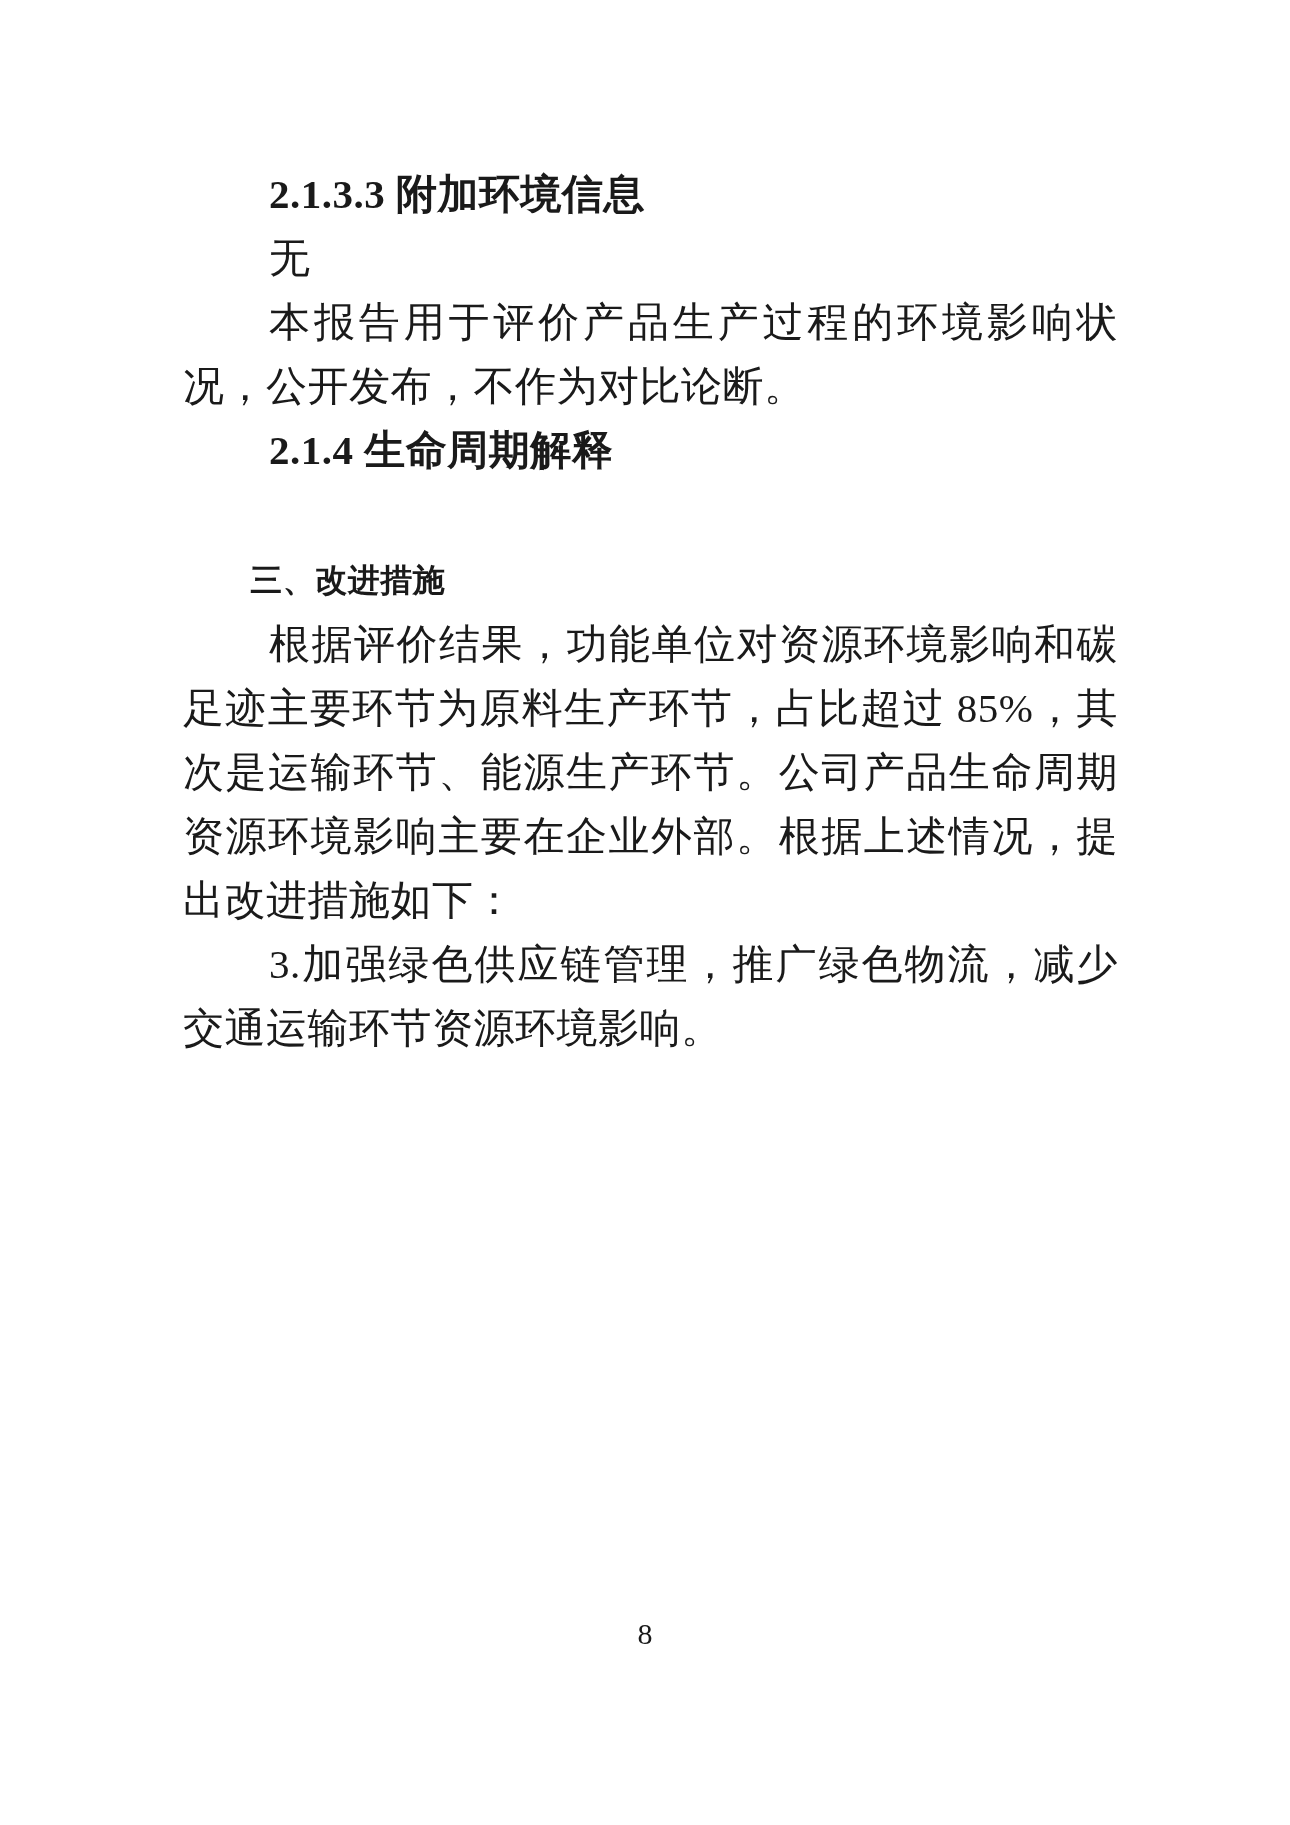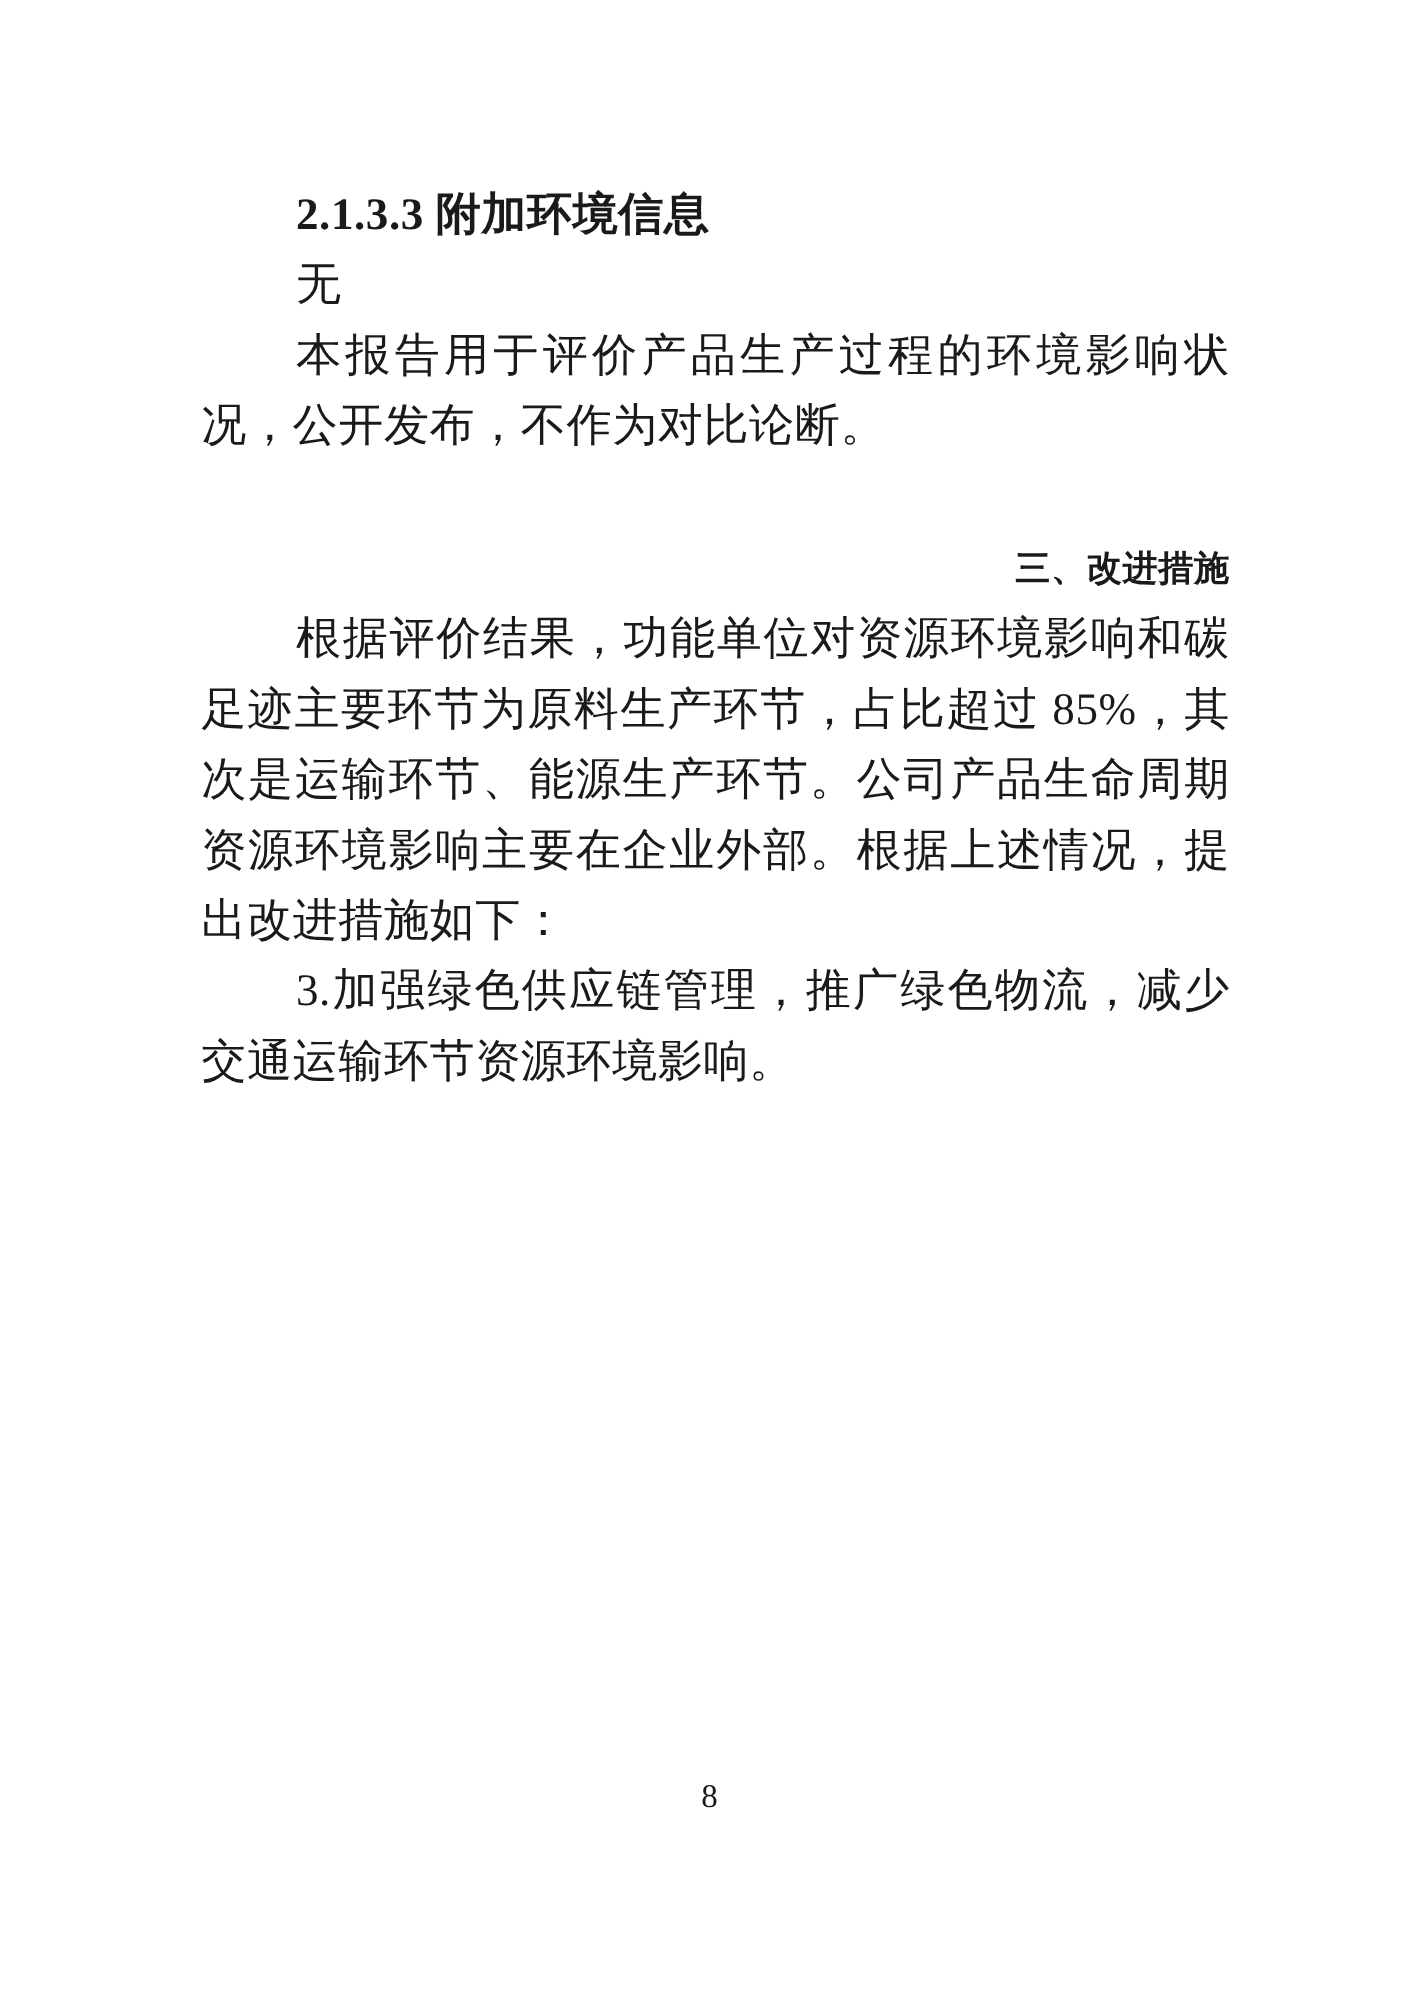--- a/index.html
+++ b/index.html
@@ -32,21 +32,21 @@
     letter-spacing: 0.5px;
     word-break: break-all;
   }
   .content h4 {
     font-weight: bold;
     text-align: left;
   }
   .content h3 {
     font-family: "Liberation Sans", "DejaVu Sans", sans-serif;
     font-weight: bold;
-    text-align: right;
+    text-align: left;
     font-size: 32px;
   }
   .mt-sm { margin-top: 14px !important; }
   .mt-lg { margin-top: 66px !important; }
   .page-number {
     position: absolute;
     left: 0;
     right: 0;
     top: 1602px;
     text-align: center;
@@ -61,20 +61,21 @@
 <div class="page">
   <div class="content">
 
     <h4>2.1.3.3 附加环境信息</h4>
 
     <p>无</p>
 
 
     <p>本报告用于评价产品生产过程的环境影响状况，公开发布，不作为对比论断。</p>
 
+    <h4>2.1.4 生命周期解释</h4>
 
 
     <h3 class="mt-lg">三、改进措施</h3>
 
     <p>根据评价结果，功能单位对资源环境影响和碳足迹主要环节为原料生产环节，占比超过 85%，其次是运输环节、能源生产环节。公司产品生命周期资源环境影响主要在企业外部。根据上述情况，提出改进措施如下：</p>
 
 
 
     <p>3.加强绿色供应链管理，推广绿色物流，减少交通运输环节资源环境影响。</p>
 

